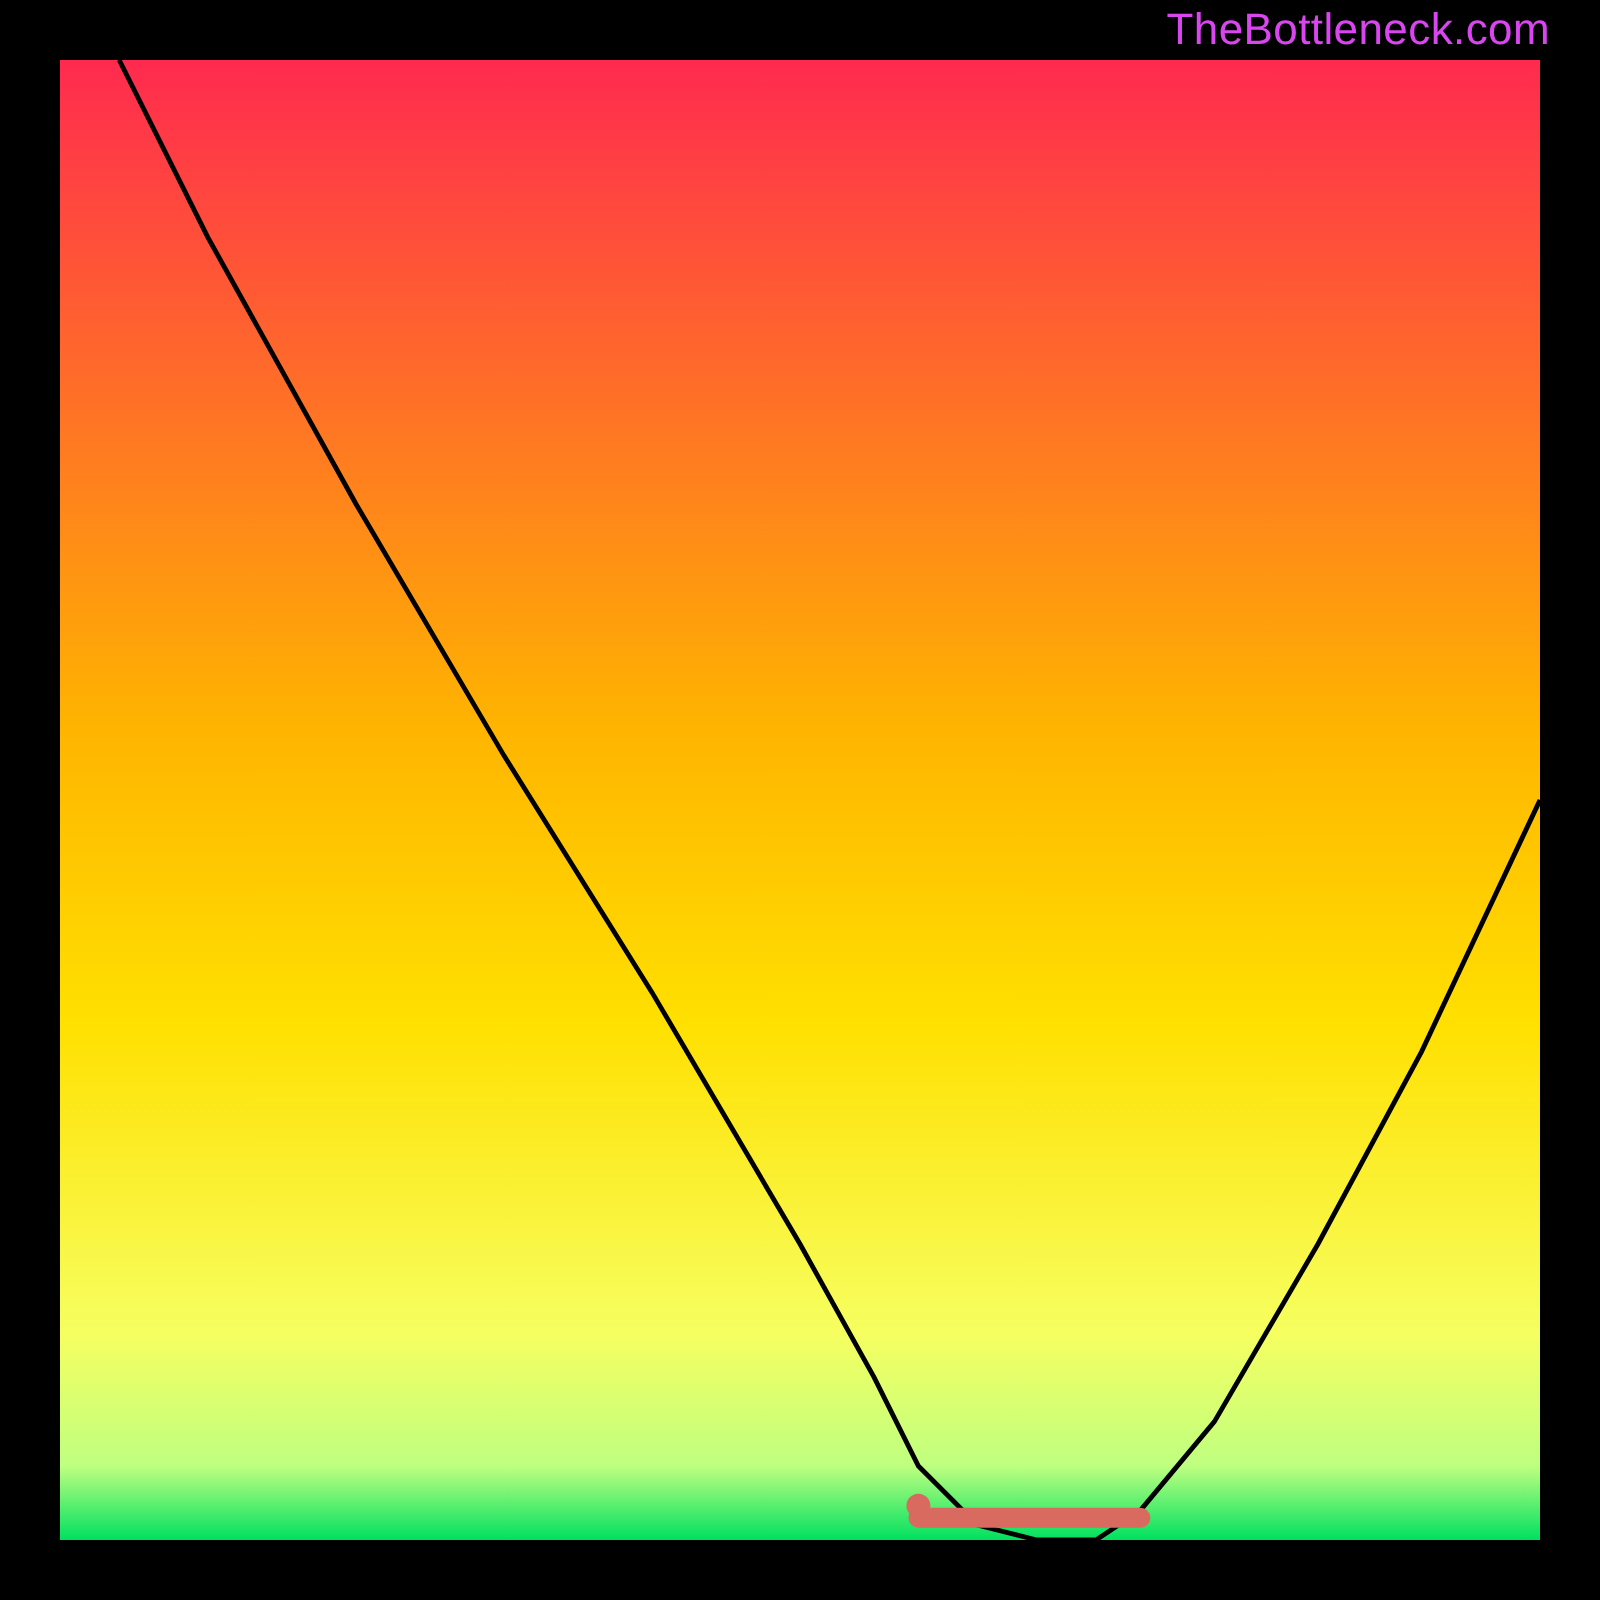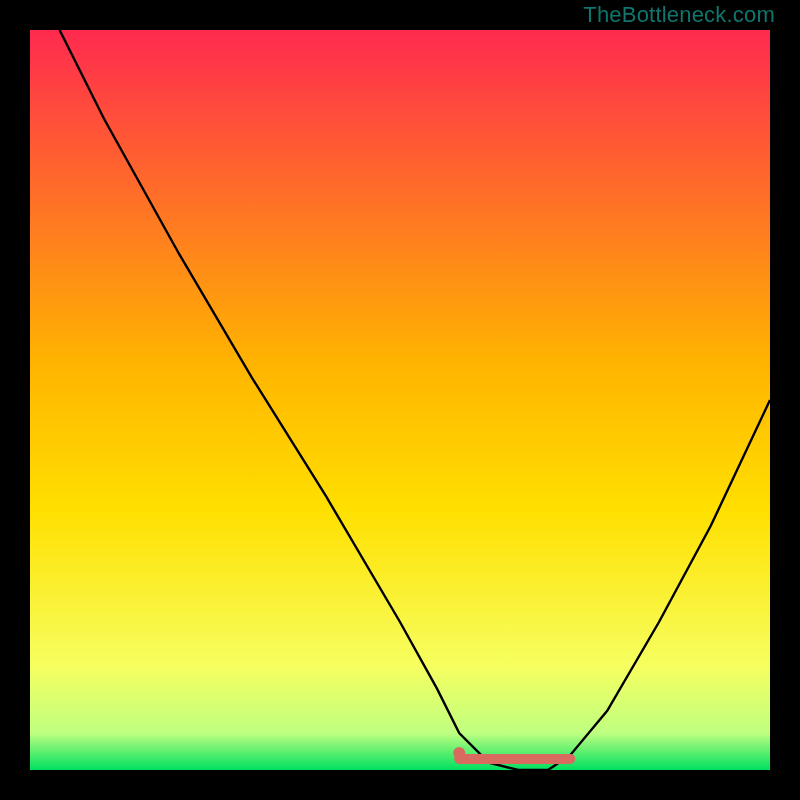--- a/index.html
+++ b/index.html
@@ -10,21 +10,21 @@
     height: 800px;
     background: #000;
   }
   .watermark {
     position: absolute;
     top: 2px;
     right: 25px;
     font-family: Arial, Helvetica, sans-serif;
     font-size: 22px;
     font-weight: 500;
-    color: #0f766e;
+    color: #d946ef;
     letter-spacing: 0.2px;
   }
   .plot {
     position: absolute;
     left: 30px;
     top: 30px;
     width: 740px;
     height: 740px;
   }
   .plot svg { display: block; }

